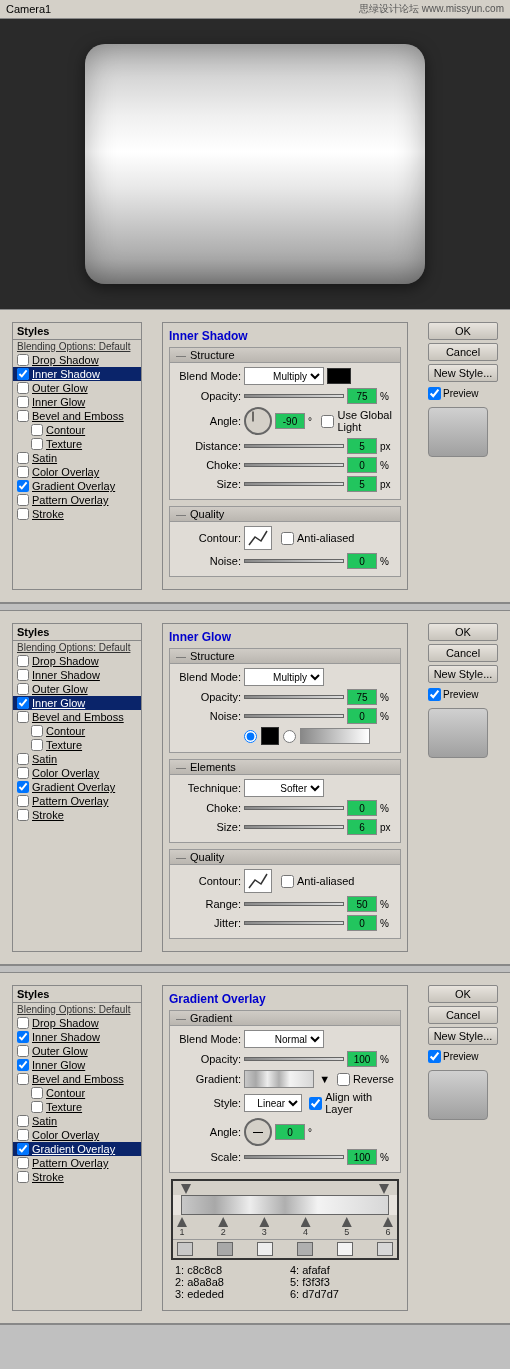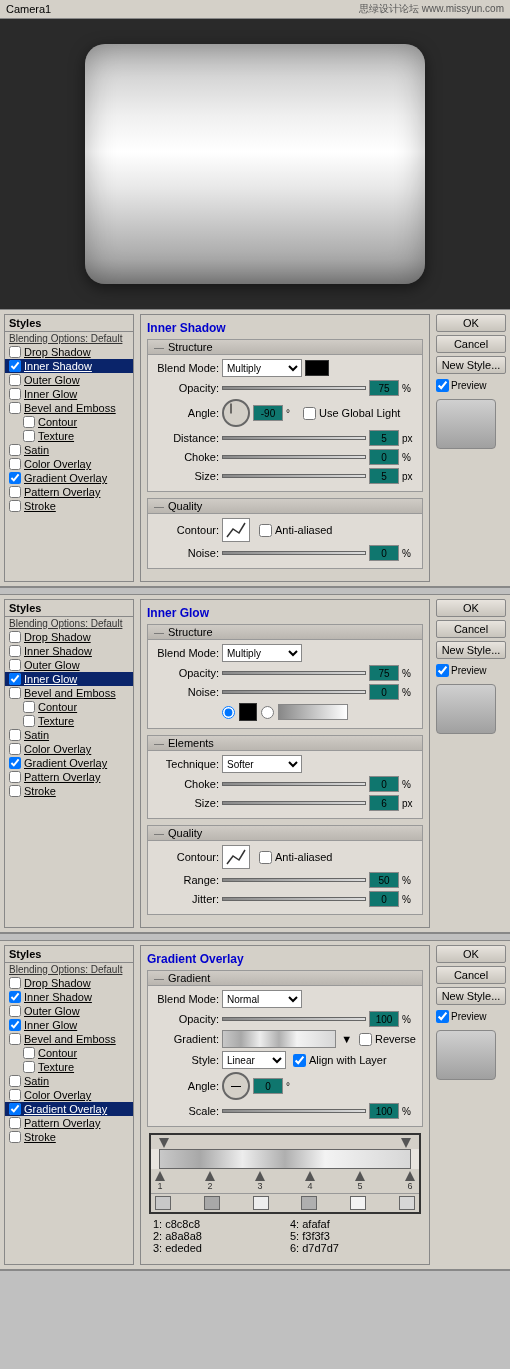--- a/index.html
+++ b/index.html
@@ -47,22 +47,22 @@
       );
       box-shadow: inset 0 0 30px rgba(0,0,0,0.3), 0 4px 15px rgba(0,0,0,0.5);
     }
 
     
     .panel-section {
       display: flex;
       background: #d4d0c8;
       border-top: 1px solid #888;
       border-bottom: 2px solid #888;
-      padding: 4px;
-      gap: 6px;
+      padding: 12px;
+      gap: 20px;
     }
 
     
     .styles-sidebar {
       width: 130px;
       background: #d4d0c8;
       border: 1px solid #888;
       flex-shrink: 0;
     }
 
@@ -196,36 +196,37 @@
       border: 1px solid #666;
       flex: 1;
       position: relative;
       cursor: pointer;
     }
 
     .small-input {
       width: 30px;
       height: 16px;
       border: 1px solid #888;
-      background: #0f766e;
+      background: #22c55e;
       text-align: center;
       font-size: 10px;
     }
 
     .unit-label {
       font-size: 10px;
       width: 14px;
     }
 
     .select-box {
       height: 18px;
       border: 1px solid #888;
       background: white;
       font-size: 10px;
       cursor: pointer;
+      text-align: right;
     }
 
     .color-swatch {
       width: 24px;
       height: 16px;
       border: 1px solid #333;
       background: #000;
       flex-shrink: 0;
     }
 

